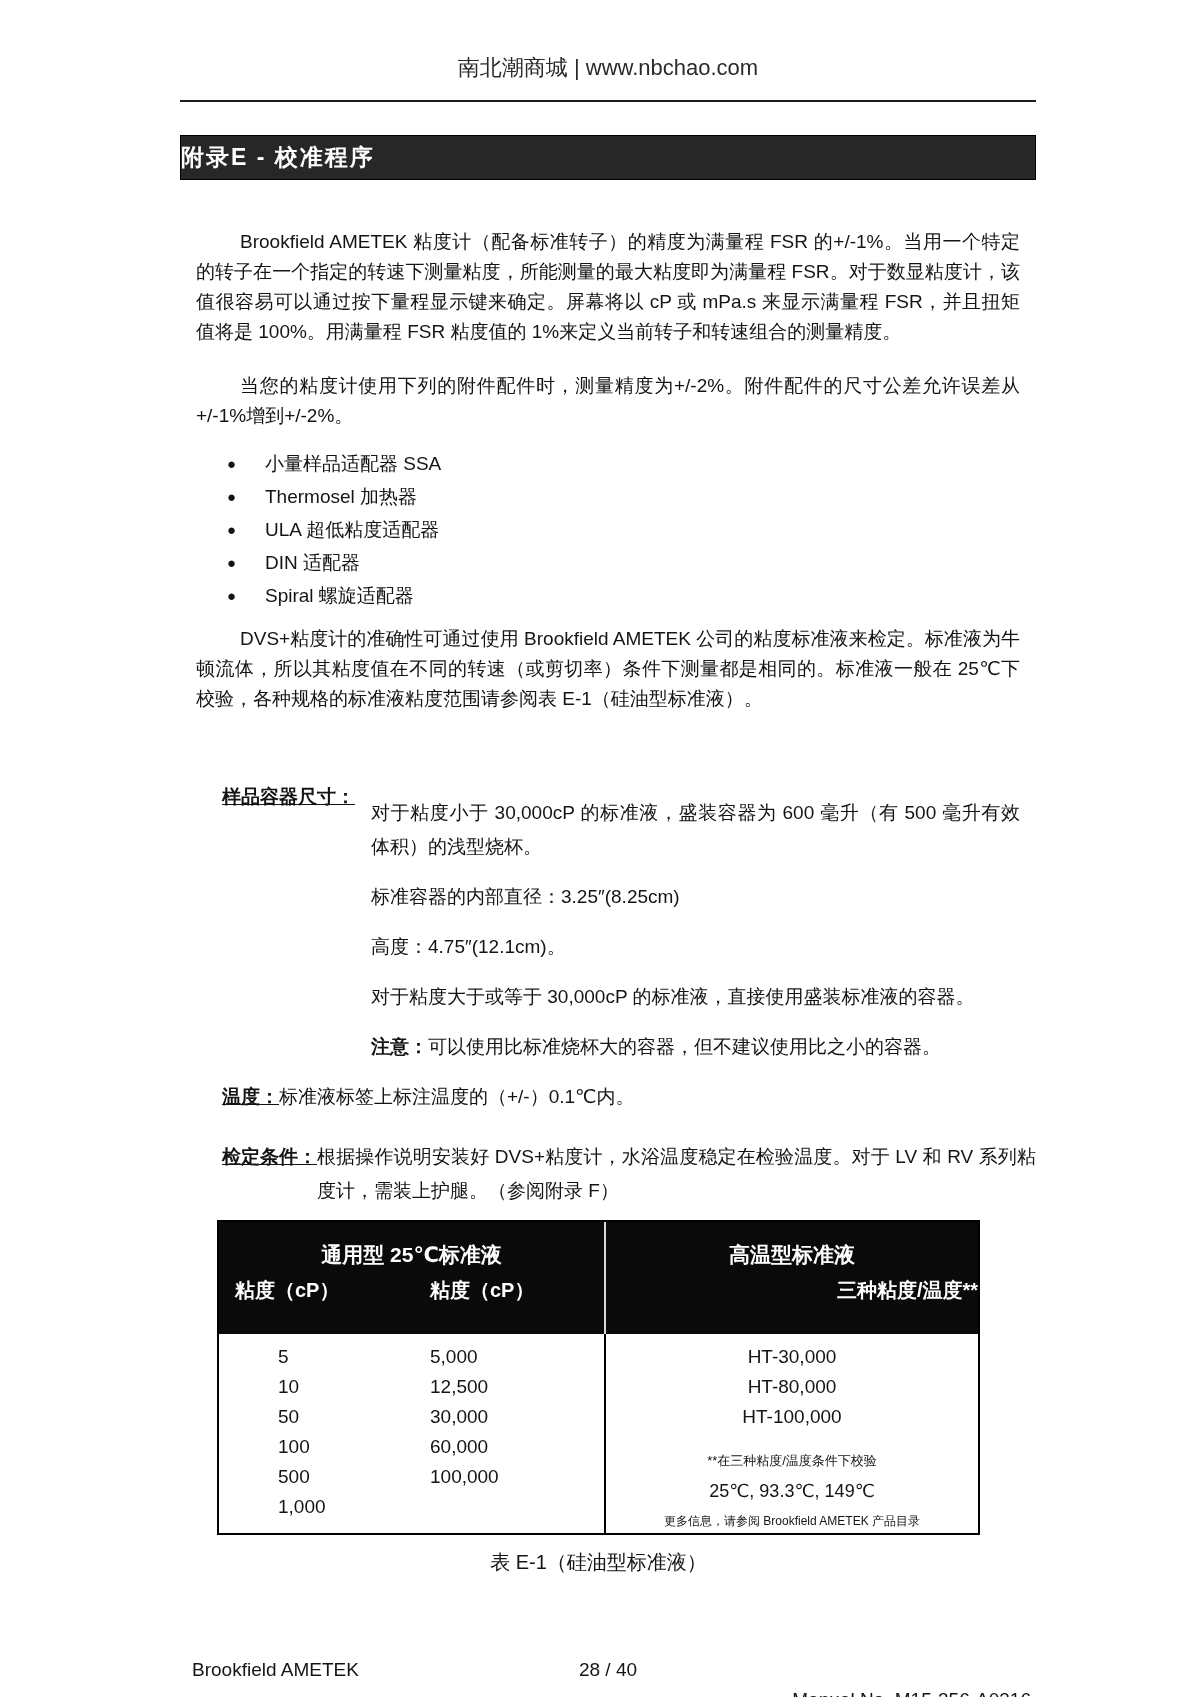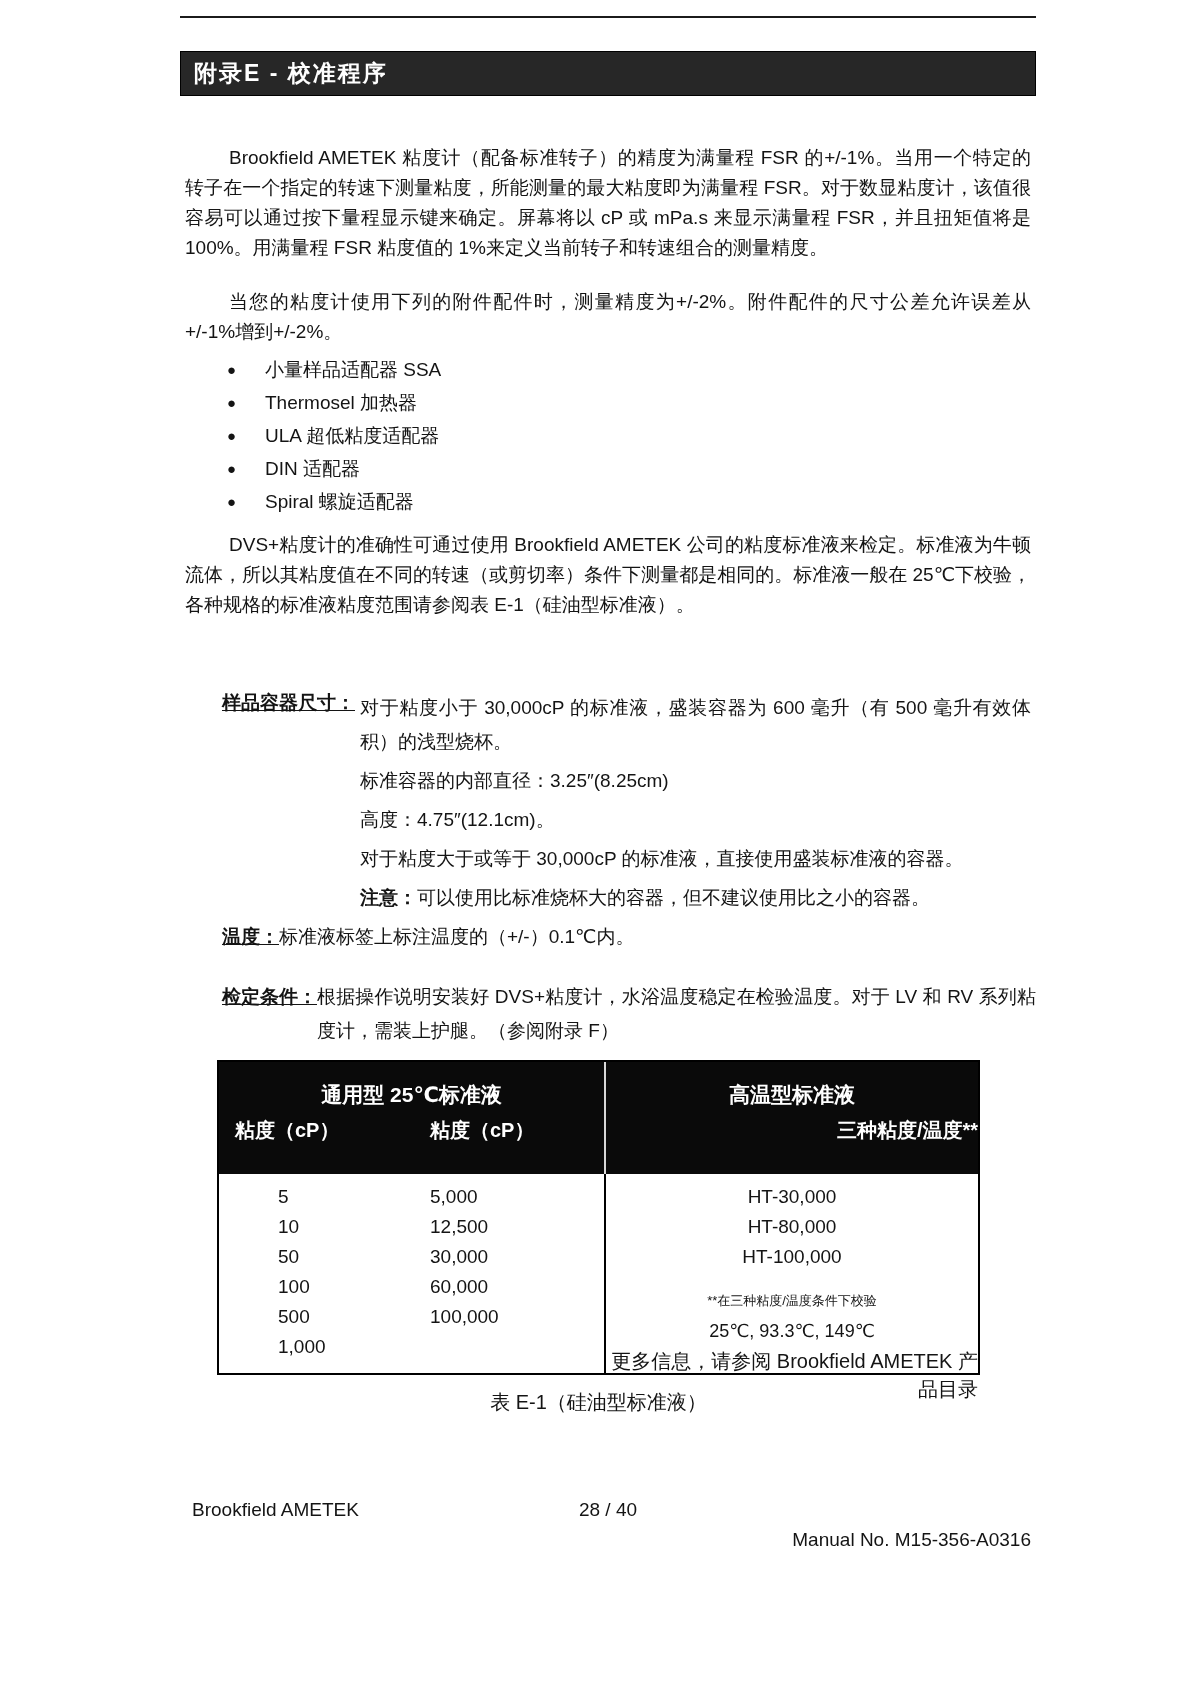--- a/index.html
+++ b/index.html
@@ -26,28 +26,27 @@
     height:0;
   }
   .banner {
     margin-top:33px;
     height:45px;
     background:#272727;
     border:1px solid #000;
     box-sizing:border-box;
     display:flex;
     align-items:center;
-    padding-left:13px;
     color:#ffffff;
     font-size:23px;
     font-weight:bold;
     letter-spacing:2px;
   }
 
-  p { margin:5px; }
+  p { margin:16px; }
   .para {
     font-size:19px;
     line-height:30px;
     text-align:justify;
     text-indent:44px;
   }
   .p1 { margin-top:47px; }
   .p2 { margin-top:24px; }
   .p3 { margin-top:12px; }
 
@@ -122,21 +121,21 @@
     display:flex;
     padding-top:8px;
   }
   .colA { width:193px; box-sizing:border-box; padding-left:59px; }
   .colB { flex:1; box-sizing:border-box; padding-left:18px; }
   .colA div, .colB div { line-height:30px; }
   .tb-right { flex:1; text-align:center; padding-top:8px; }
   .tb-right .ht { line-height:30px; }
   .tb-right .note1 { margin-top:14px; line-height:30px; font-size:13px; }
   .tb-right .note2 { line-height:31px; font-size:18px; }
-  .tb-right .note3 { line-height:28px; font-size:20px;text-align:right; }
+  .tb-right .note3 { line-height:28px; font-size:12px; }
 
   .tbl-caption {
     width:763px;
     margin-left:37px;
     margin-top:12px;
     text-align:center;
     font-size:20px;
     line-height:30px;
   }
 
@@ -150,20 +149,21 @@
   .footer .f-left { position:absolute; left:12px; }
   .footer .f-center { display:block; text-align:center; }
   .footer .f-right { position:absolute; right:5px; }
 </style>
 </head>
 <body>
 
 <div class="page">
   <div class="content">
 
+    <div class="site-header">南北潮商城 | www.nbchao.com</div>
     <div class="rule"></div>
 
     <div class="banner">
       <span>附录E - 校准程序</span>
     </div>
 
     <p class="para p1">Brookfield AMETEK 粘度计（配备标准转子）的精度为满量程 FSR 的+/-1%。当用一个特定的转子在一个指定的转速下测量粘度，所能测量的最大粘度即为满量程 FSR。对于数显粘度计，该值很容易可以通过按下量程显示键来确定。屏幕将以 cP 或 mPa.s 来显示满量程 FSR，并且扭矩值将是 100%。用满量程 FSR 粘度值的 1%来定义当前转子和转速组合的测量精度。</p>
 
     <p class="para p2">当您的粘度计使用下列的附件配件时，测量精度为+/-2%。附件配件的尺寸公差允许误差从+/-1%增到+/-2%。</p>
 

